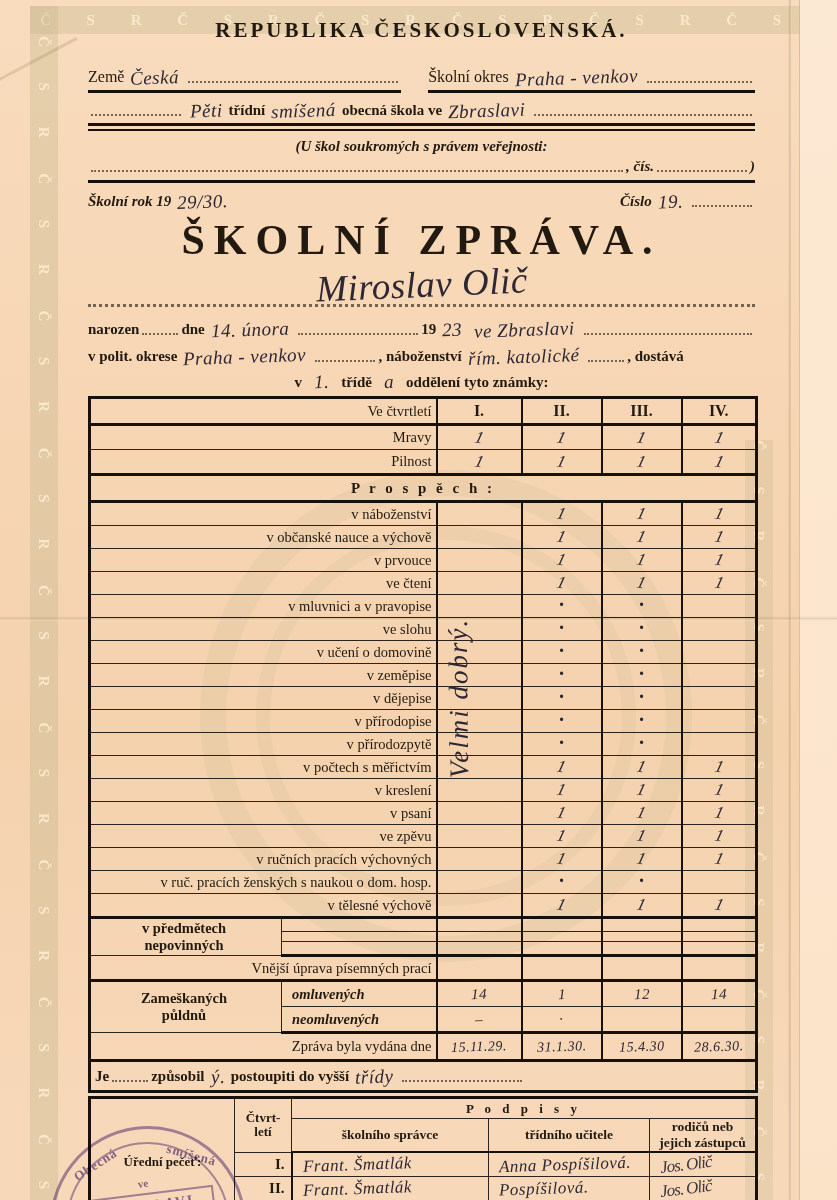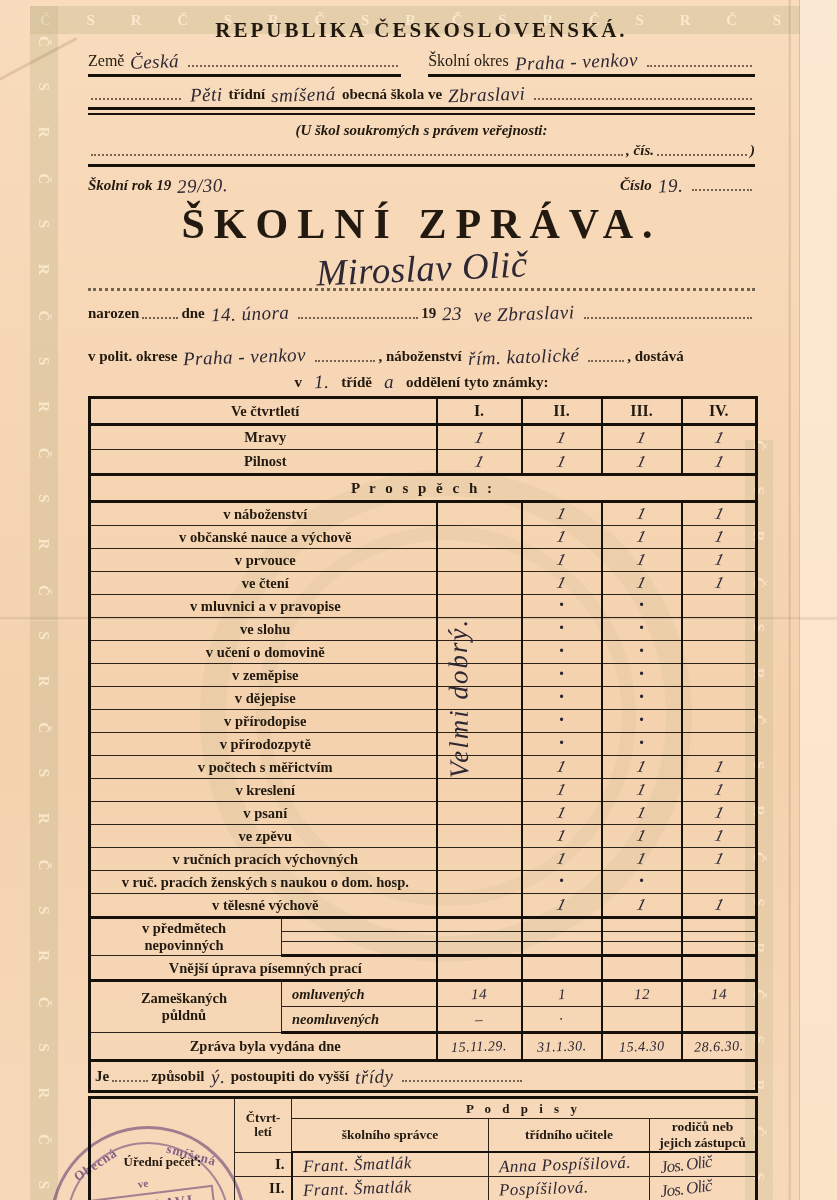--- a/index.html
+++ b/index.html
@@ -32,42 +32,42 @@
     transform:rotate(-28deg);background:rgba(130,92,58,.18);}
   
   .content{position:absolute;left:88px;top:14px;width:667px;}
   .line{display:flex;align-items:flex-end;font-weight:bold;font-size:15px;white-space:nowrap;}
   .ldr{flex:1 1 auto;border-bottom:2px dotted rgba(62,50,36,.7);margin:0 3px 3px;height:2px;}
   .ldr.w36{flex:0 0 36px}.ldr.w60{flex:0 0 60px}.ldr.w90{flex:0 0 90px}.ldr.w120{flex:0 0 120px}
   .hand{font-style:italic;font-weight:normal;color:var(--hand_ink,#2e2734);
     display:inline-block;transform:rotate(-2deg);padding:0 6px;line-height:1;font-size:19px;margin-bottom:-1px;letter-spacing:.5px;}
   .hand.sm{font-size:15px;}
   h1.republic{margin:4px 0 0;text-align:center;font-size:21px;letter-spacing:3px;font-weight:bold;}
-  .fields-row{display:flex;justify-content:space-between;margin-top:9px;}
+  .fields-row{display:flex;justify-content:space-between;margin-top:25px;}
   .field{display:flex;align-items:flex-end;border-bottom:3px solid #17110b;padding-bottom:4px;}
   .field.left{width:47%;}.field.right{width:49%;}
   .school-line{margin-top:8px;}
   .dbl-rule{margin-top:4px;height:3px;border-top:3px solid #17110b;border-bottom:2px solid #17110b;}
   .private-note{margin:7px 0 0;text-align:center;font-style:italic;font-weight:bold;font-size:15px;}
   .decree-line{margin-top:3px;font-style:italic;}
   .rule{margin-top:5px;border-top:3px solid #17110b;}
   .year-row{display:flex;justify-content:space-between;margin-top:9px;font-style:italic;}
   .year-row .part{display:flex;align-items:flex-end;}
   h2.doc-title{margin:6px 0 0;text-align:center;font-size:42px;letter-spacing:9px;font-weight:bold;}
   .name-line{margin-top:2px;text-align:center;border-bottom:3px dotted rgba(62,50,36,.7);padding-bottom:2px;}
   .name-line .hand{font-size:37px;transform:rotate(-2.5deg);}
   .born-line{margin-top:13px;}
-  .polit-line{margin-top:25px;align-items:flex-end;}
+  .polit-line{margin-top:9px;align-items:flex-end;}
   .class-line{margin-top:7px;justify-content:center;}
   .class-line>span{margin:0 3px;}
   
   table.grades{margin-top:5px;width:667px;border-collapse:collapse;border:3px solid #17110b;
     table-layout:fixed;position:relative;z-index:2;}
   table.grades td{border:1px solid #2c241a;font-size:14.5px;padding:1px 4px;vertical-align:middle;}
-  table.grades td.lbl{font-weight:bold;text-align:center;padding-left:8px;}
+  table.grades td.lbl{font-weight:normal;text-align:right;padding-left:8px;}
   table.grades td.grade{text-align:center;border-left:2px solid #17110b;}
   table.grades tr.hdr td{border-bottom:3px solid #17110b;height:22px;}
   table.grades tr.hdr td.q{font-weight:bold;font-size:16px;text-align:center;}
   table.grades tr.conduct td{height:21px;}
   table.grades tr.conduct.last td{border-bottom:3px solid #17110b;}
   table.grades tr.section td{border-top:3px solid #17110b;border-bottom:3px solid #17110b;
     text-align:center;font-weight:bold;font-size:15px;letter-spacing:3px;height:22px;}
   tbody.subjects td{height:20px;}
   tbody.subjects tr:last-child td{border-bottom:3px solid #17110b;}
   tr.opt td,{height:20px;}

